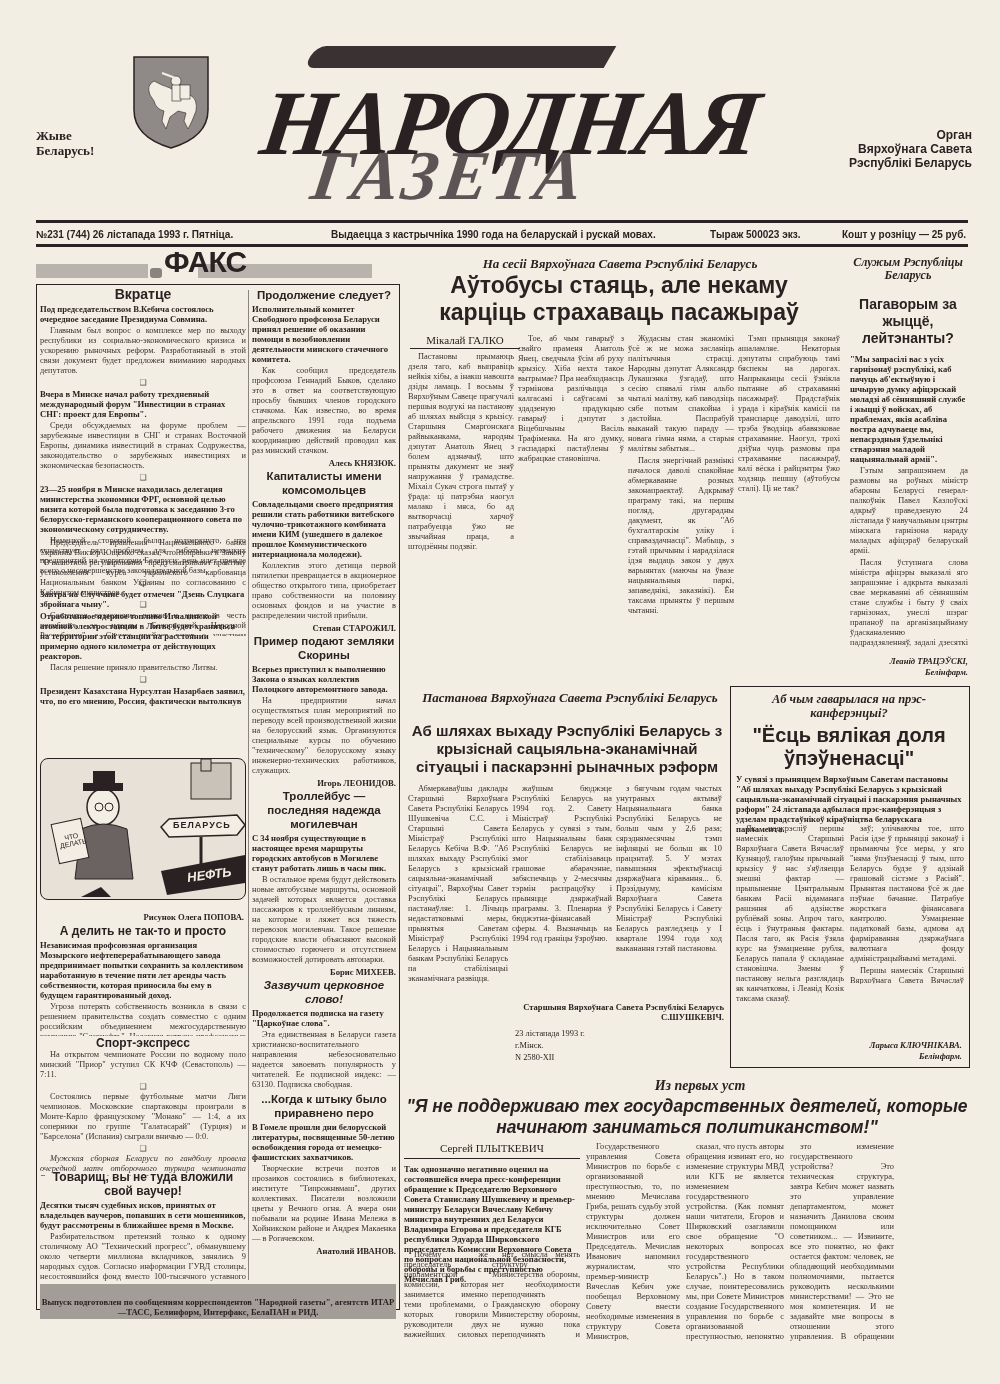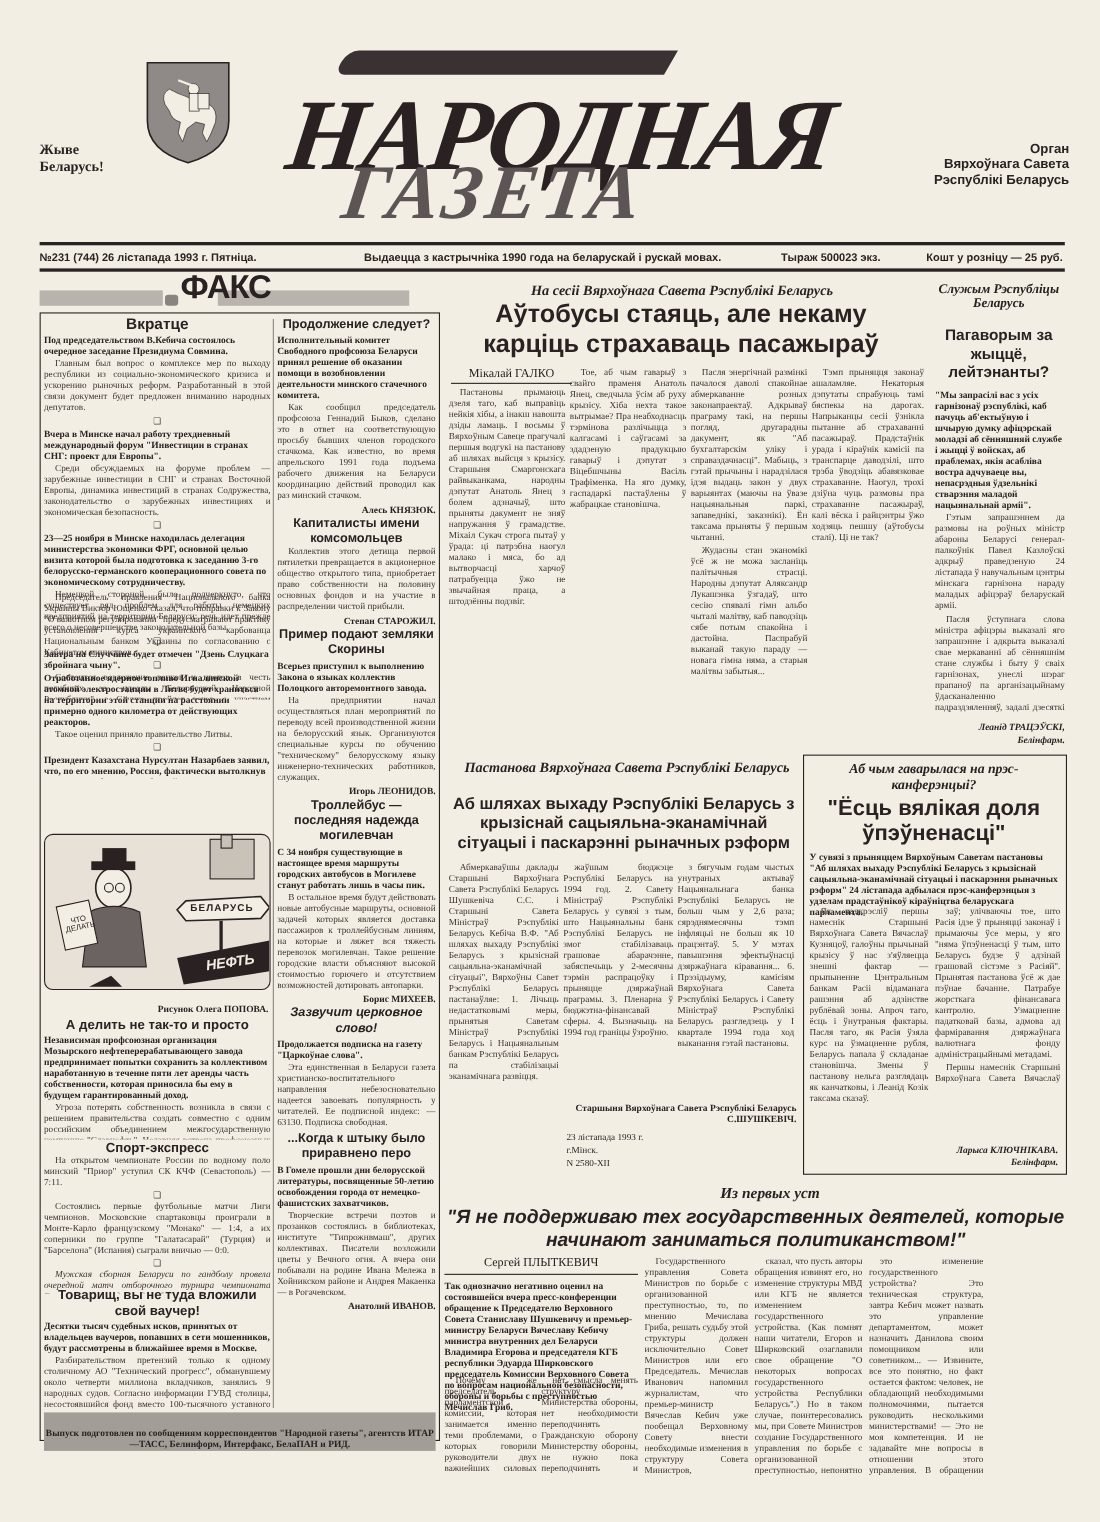--- a/index.html
+++ b/index.html
@@ -87,21 +87,21 @@
     </div>
 
 </div>
 <div class="col" style="left:40px;top:538px;width:206px;height:170px;">
   <div class="txt">
       <p>Председатель правления Национального банка Украины Виктор Ющенко сказал, что поправки к Закону "О валютном регулировании" предусматривают практику установления курса украинского карбованца Национальным банком Украины по согласованию с Кабинетом министров.</p>
     </div>
   <div class="sq">❑</div>
   <div class="lead">Отработанное ядерное топливо Игналинской атомной электростанции в Литве будет храниться на территории этой станции на расстоянии примерно одного километра от действующих реакторов.</div>
   <div class="txt">
-      <p>Такое оценил приняло правительство Литвы.</p>
+      <p>Пасля решение приняло правительство Литвы.</p>
     </div>
   <div class="sq">❑</div>
   <div class="lead">Президент Казахстана Нурсултан Назарбаев заявил, что, по его мнению, Россия, фактически вытолкнув другие республики из рублевой зоны, "стратегически поступила неправильно".</div>
 
 </div>
 
 <div class="abs" style="left:40px;top:758px;width:204px;height:140px;border:1.5px solid #2a2222;border-radius:8px;background:#e7e1d7;overflow:hidden;">
   <svg width="204" height="140" viewBox="0 0 204 140">
     <rect x="150" y="4" width="40" height="36" fill="#c9c2b8" stroke="#2a2222"></rect>
     <rect x="160" y="0" width="10" height="12" fill="#c9c2b8" stroke="#2a2222"></rect>
@@ -165,20 +165,21 @@
   <div>
     <div class="hd" style="font-size:11.5px;line-height:14px;">Продолжение следует?</div>
     <div class="lead">Исполнительный комитет Свободного профсоюза Беларуси принял решение об оказании помощи в возобновлении деятельности минского стачечного комитета.</div>
     <div class="txt">
         <p>Как сообщил председатель профсоюза Геннадий Быков, сделано это в ответ на соответствующую просьбу бывших членов городского стачкома. Как известно, во время апрельского 1991 года подъема рабочего движения на Беларуси координацию действий проводил как раз минский стачком.</p>
       </div>
     <div class="sig">Алесь КНЯЗЮК.</div>
   </div>
   <div>
     <div class="hd" style="font-size:11.5px;line-height:14px;">Капиталисты имени комсомольцев</div>
+    <div class="lead">Совладельцами своего предприятия решили стать работники витебского чулочно-трикотажного комбината имени КИМ (ушедшего в далекое прошлое Коммунистического интернационала молодежи).</div>
     <div class="txt">
         <p>Коллектив этого детища первой пятилетки превращается в акционерное общество открытого типа, приобретает право собственности на половину основных фондов и на участие в распределении чистой прибыли.</p>
       </div>
     <div class="sig">Степан СТАРОЖИЛ.</div>
   </div>
   <div>
     <div class="hd" style="font-size:11.5px;line-height:14px;">Пример подают земляки Скорины</div>
     <div class="lead">Всерьез приступил к выполнению Закона о языках коллектив Полоцкого авторемонтного завода.</div>
     <div class="txt">
         <p>На предприятии начал осуществляться план мероприятий по переводу всей производственной жизни на белорусский язык. Организуются специальные курсы по обучению "техническому" белорусскому языку инженерно-технических работников, служащих.</p>
@@ -213,22 +214,22 @@
 <div class="abs kicker" style="left:410px;top:256px;width:420px;font-size:13px;">На сесii Вярхоўнага Савета Рэспублікі Беларусь</div>
 <div class="abs hd" style="left:404px;top:272px;width:430px;font-size:23px;line-height:27px;">Аўтобусы стаяць, але некаму карціць страхаваць пасажыраў</div>
 <div class="abs serif" style="left:410px;top:334px;width:110px;font-size:11px;border-bottom:1px solid #2a2222;padding-bottom:2px;text-align:center;">Мікалай ГАЛКО</div>
 <div class="col txt" style="left:408px;top:352px;width:106px;height:296px;">
     <p>Пастановы прымаюць дзеля таго, каб выправіць нейкія хібы, а інакш навошта дзіды ламаць. І восьмы ў Вярхоўным Савеце прагучалі першыя водгукі на пастанову аб шляхах выйсця з крызісу. Старшыня Смаргонскага райвыканкама, народны дэпутат Анатоль Янец з болем адзначыў, што прыняты дакумент не зняў напружання ў грамадстве. Міхаіл Сукач строга пытаў у ўрада: ці патрэбна наогул малако і мяса, бо ад вытворчасці харчоў патрабуецца ўжо не звычайная праца, а штодзённы подзвіг.</p>
   </div>
 <div class="col txt" style="left:518px;top:334px;width:106px;height:314px;">
     <p>Тое, аб чым гаварыў з свайго праменя Анатоль Янец, сведчыла ўсім аб руху крызісу. Хіба нехта такое вытрымае? Пра неабходнасць тэрмінова разлічыцца з калгасамі і саўгасамі за здадзеную прадукцыю гаварыў і дэпутат з Віцебшчыны Васіль Трафіменка. На яго думку, гаспадаркі пастаўлены ў жабрацкае становішча.</p>
   </div>
 <div class="col txt" style="left:628px;top:334px;width:106px;height:314px;">
+    <p>Жудасны стан эканомікі ўсё ж не можа засланіць палітычныя страсці. Народны дэпутат Аляксандр Лукашэнка ўзгадаў, што сесію спявалі гімн альбо чыталі малітву, каб паводзіць сябе потым спакойна і дастойна. Паспрабуй выканай такую параду — новага гімна няма, а старыя малітвы забытыя...</p>
     <p>Пасля энергічнай размінкі пачалося даволі спакойнае абмеркаванне розных законапраектаў. Адкрываў праграму такі, на першы погляд, другарадны дакумент, як "Аб бухгалтарскім уліку і справаздачнасці". Мабыць, з гэтай прычыны і нарадзілася ідэя выдаць закон у двух варыянтах (маючы на ўвазе нацыянальныя паркі, запаведнікі, заказнікі). Ён таксама прыняты ў першым чытанні.</p>
-    <p>Жудасны стан эканомікі ўсё ж не можа засланіць палітычныя страсці. Народны дэпутат Аляксандр Лукашэнка ўзгадаў, што сесію спявалі гімн альбо чыталі малітву, каб паводзіць сябе потым спакойна і дастойна. Паспрабуй выканай такую параду — новага гімна няма, а старыя малітвы забытыя...</p>
   </div>
 <div class="col txt" style="left:738px;top:334px;width:102px;height:314px;">
     <p>Тэмп прыняцця законаў ашаламляе. Некаторыя дэпутаты спрабуюць тамі бяспекы на дарогах. Напрыканцы сесіі ўзнікла пытанне аб страхаванні пасажыраў. Прадстаўнік урада і кіраўнік камісіі па транспарце даводзілі, што трэба ўводзіць абавязковае страхаванне. Наогул, трохі дзіўна чуць размовы пра страхаванне пасажыраў, калі вёска і райцэнтры ўжо ходзяць пешшу (аўтобусы сталі). Ці не так?</p>
   </div>
 
 <div class="abs kicker" style="left:848px;top:256px;width:120px;font-size:12px;line-height:13px;">Служым Рэспубліцы Беларусь</div>
 <div class="abs hd" style="left:848px;top:296px;width:120px;font-size:14px;line-height:17px;">Пагаворым за жыццё, лейтэнанты?</div>
 <div class="col" style="left:850px;top:352px;width:118px;height:296px;">
   <div class="lead">"Мы запрасілі вас з усіх гарнізонаў рэспублікі, каб пачуць аб'ектыўную і шчырую думку афіцэрскай моладзі аб сённяшняй службе і жыцці ў войсках, аб праблемах, якія асабліва востра адчуваеце вы, непасрэдныя ўдзельнікі стварэння маладой нацыянальнай арміі".</div>
   <div class="txt">

